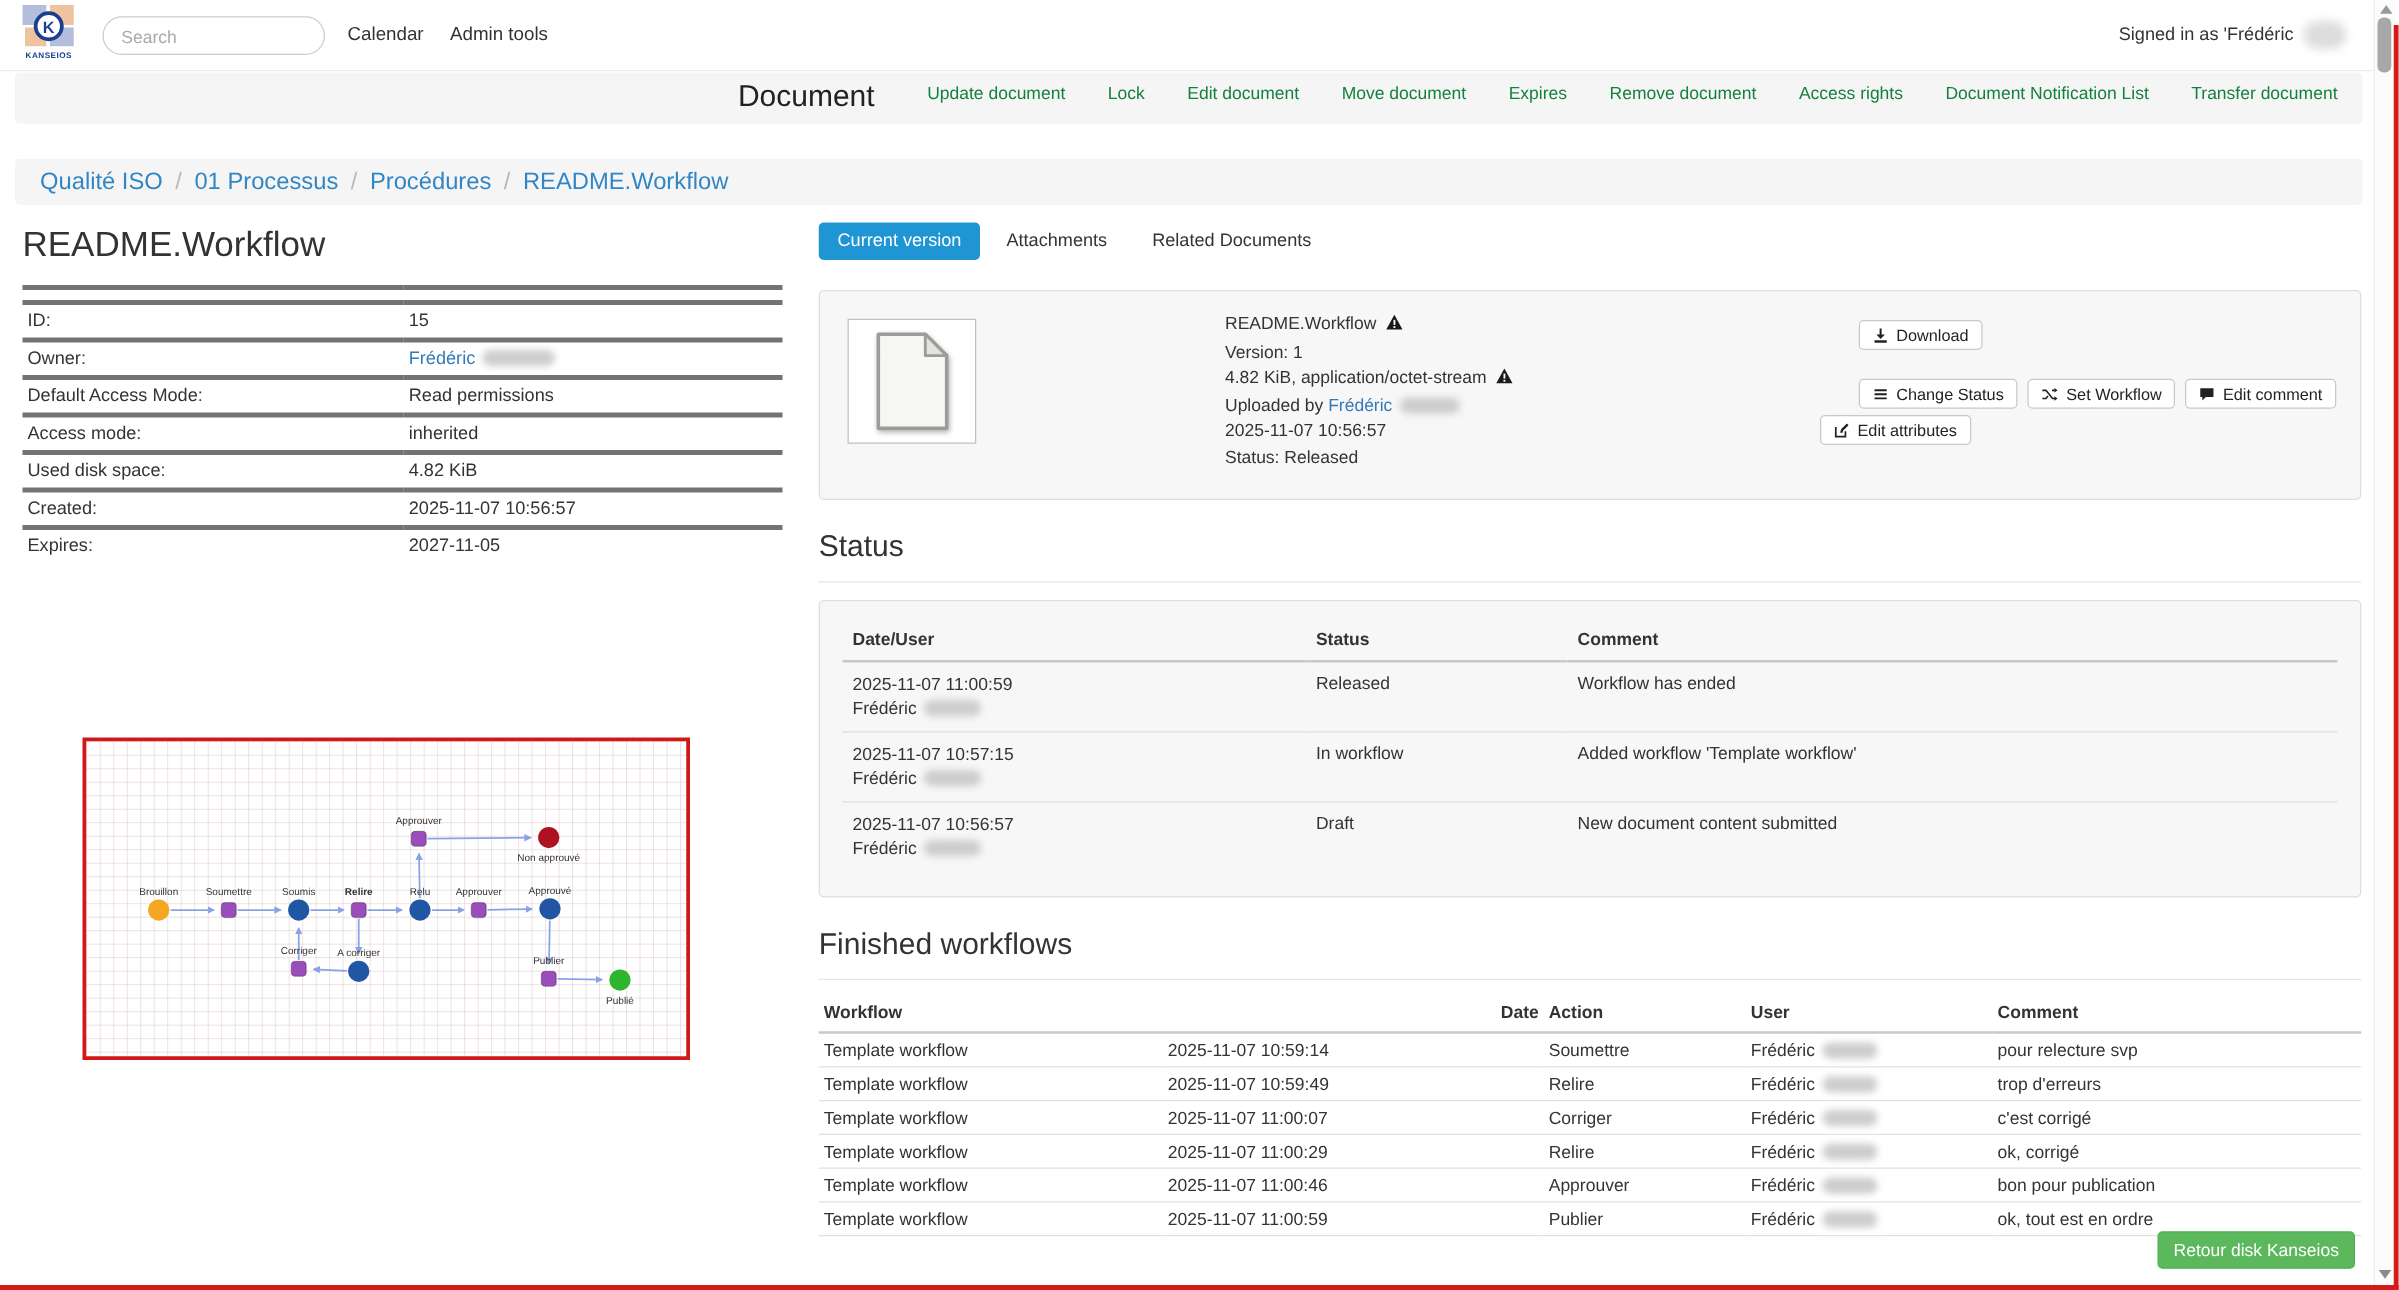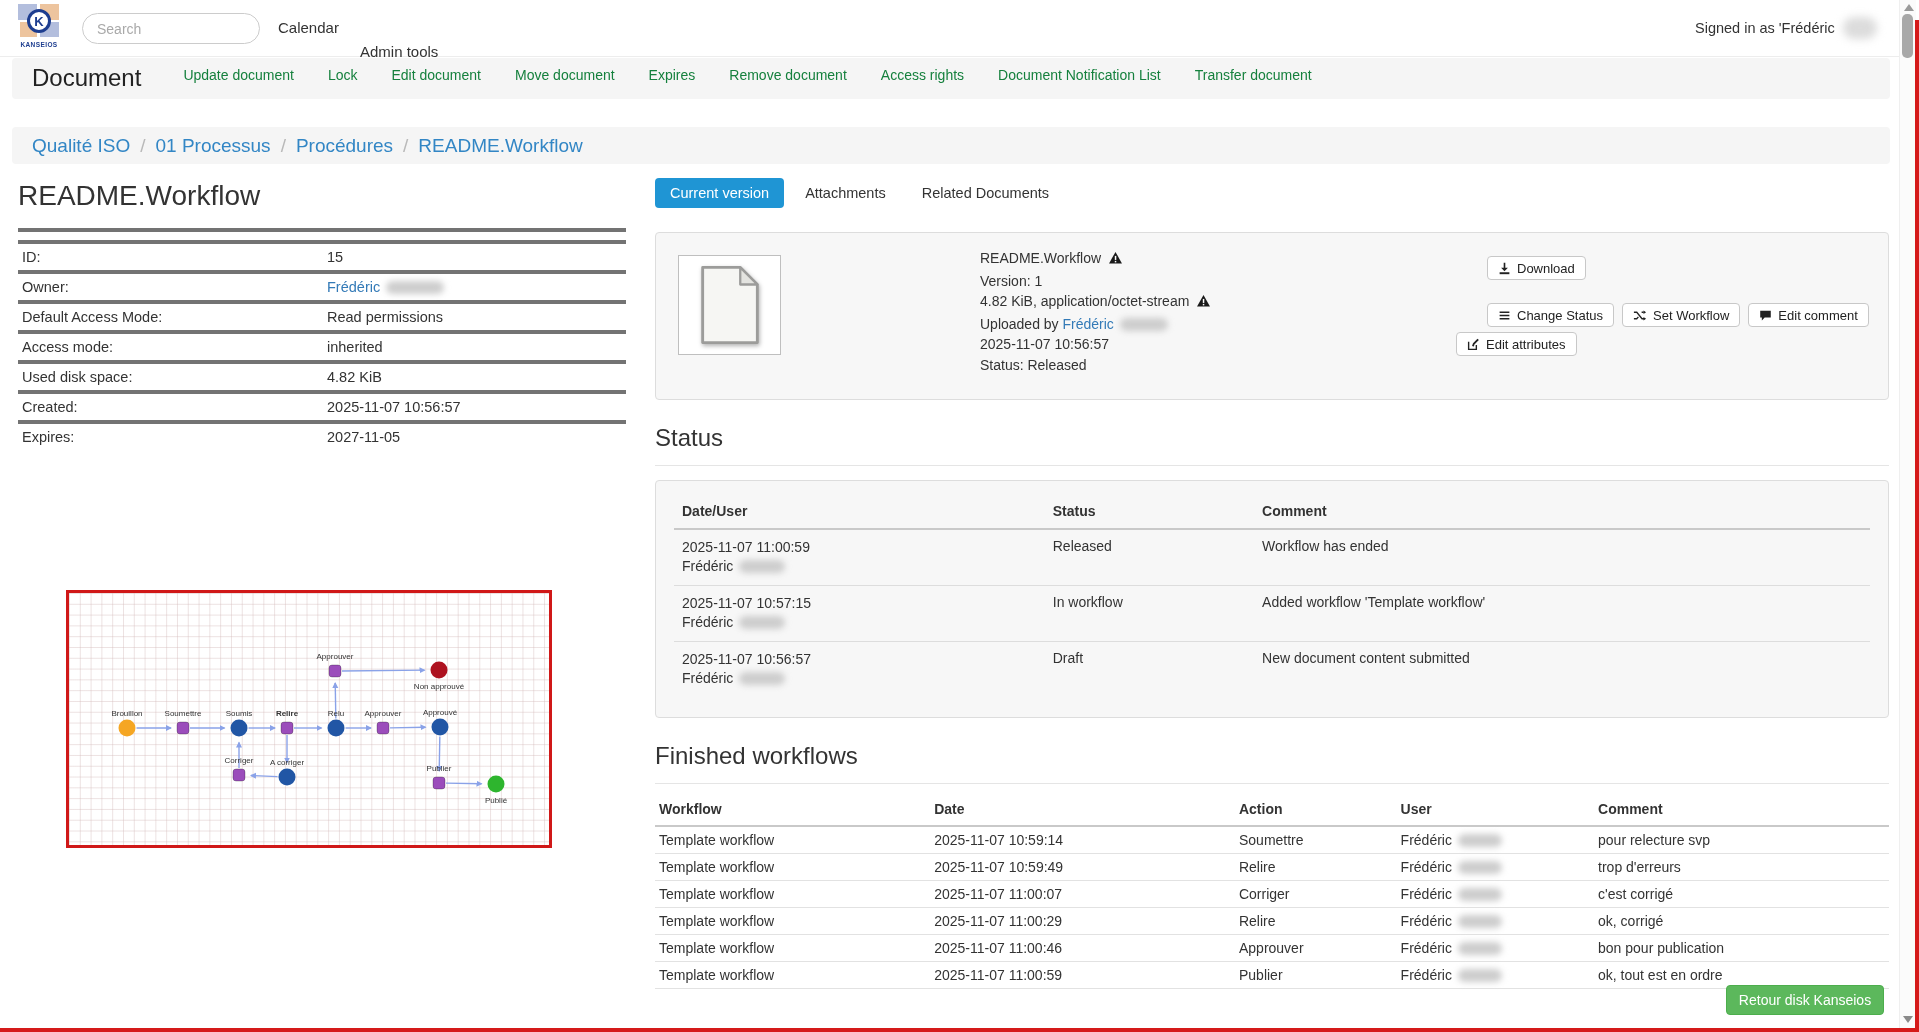--- a/index.html
+++ b/index.html
@@ -22,28 +22,28 @@
   .sq-bl { left:2px; top:18px; width:17px; height:15px; background:#edc49e; }
   .sq-br { left:22px; top:18px; width:19px; height:15px; background:#b3bedd; }
   .logo-circle { position:absolute; left:9px; top:5px; width:24px; height:24px; background:#fff; border:3px solid #1d3d8f;
     border-radius:50%; display:flex; align-items:center; justify-content:center; font-weight:bold; font-size:13px; color:#1d3d8f; }
   .logo-brand { display:block; text-align:center; font-size:6.5px; font-weight:bold; color:#1d3d8f; letter-spacing:.4px; margin-top:1px; }
   #search { position:absolute; left:82px; top:13px; width:178px; height:31px; border:1px solid #ccc; border-radius:16px;
     padding:0 14px; font-size:14px; color:#333; outline:none; font-family:"Liberation Sans",sans-serif; }
   #search::placeholder { color:#a9a9a9; }
   .topnav-link { position:absolute; top:19px; font-size:15px; color:#333; }
   #nav-calendar { left:278px; }
-  #nav-admin { left:360px;margin-top:24px; }
+  #nav-admin { left:360px; }
   #signed-in { position:absolute; left:1695px; top:17px; font-size:14.5px; color:#333; white-space:nowrap; display:flex; align-items:center; }
   .blur-blob { display:inline-block; height:13px; background:#cdcdcd; border-radius:7px; filter:blur(3px); vertical-align:-2px; margin-left:6px; }
   .avatar-blob { width:34px; height:22px; border-radius:11px; background:#dcdcdc; filter:blur(4px); margin-left:8px; }
 
   
   #menubar { position:absolute; left:12px; top:58px; width:1878px; height:41px; background:#f5f5f5; border-radius:4px;
-    display:flex; align-items:baseline; padding:0 20px; }
+    display:flex; align-items:baseline; padding:0 20px;justify-content:flex-end; }
   #menubar-title { font-size:24px; color:#222; margin-right:42px; position:relative; top:6px; }
   #menu-items { display:flex; gap:34px; position:relative; top:0px; }
   .menu-item { font-size:14px; color:#15803d; }
 
   
   #breadcrumb { position:absolute; left:12px; top:127px; width:1878px; height:37px; background:#f5f5f5; border-radius:4px;
     display:flex; align-items:center; padding:0 20px; font-size:19px; }
   .bc-link { color:#3286c5; }
   .bc-sep { color:#b9b9b9; margin:0 10px; }
 
@@ -357,21 +357,21 @@
       </tbody>
   </table>
 </section>
 
 <h2 class="section-heading" id="fw-heading">Finished workflows</h2>
 <section id="fw-section">
   <table id="fw-table">
     <thead>
         <tr>
           <th style="width: 22.3%;">Workflow</th>
-          <th style="width: 24.7%;">Date</th>
+          <th style="width: 24.7%; text-align: right;">Date</th>
           <th style="width: 13.1%;">Action</th>
           <th style="width: 16%;">User</th>
           <th style="width: 23.9%;">Comment</th>
         </tr>
       </thead>
     <tbody>
         <tr>
           <td>Template workflow</td>
           <td>2025-11-07 10:59:14</td>
           <td>Soumettre</td>

